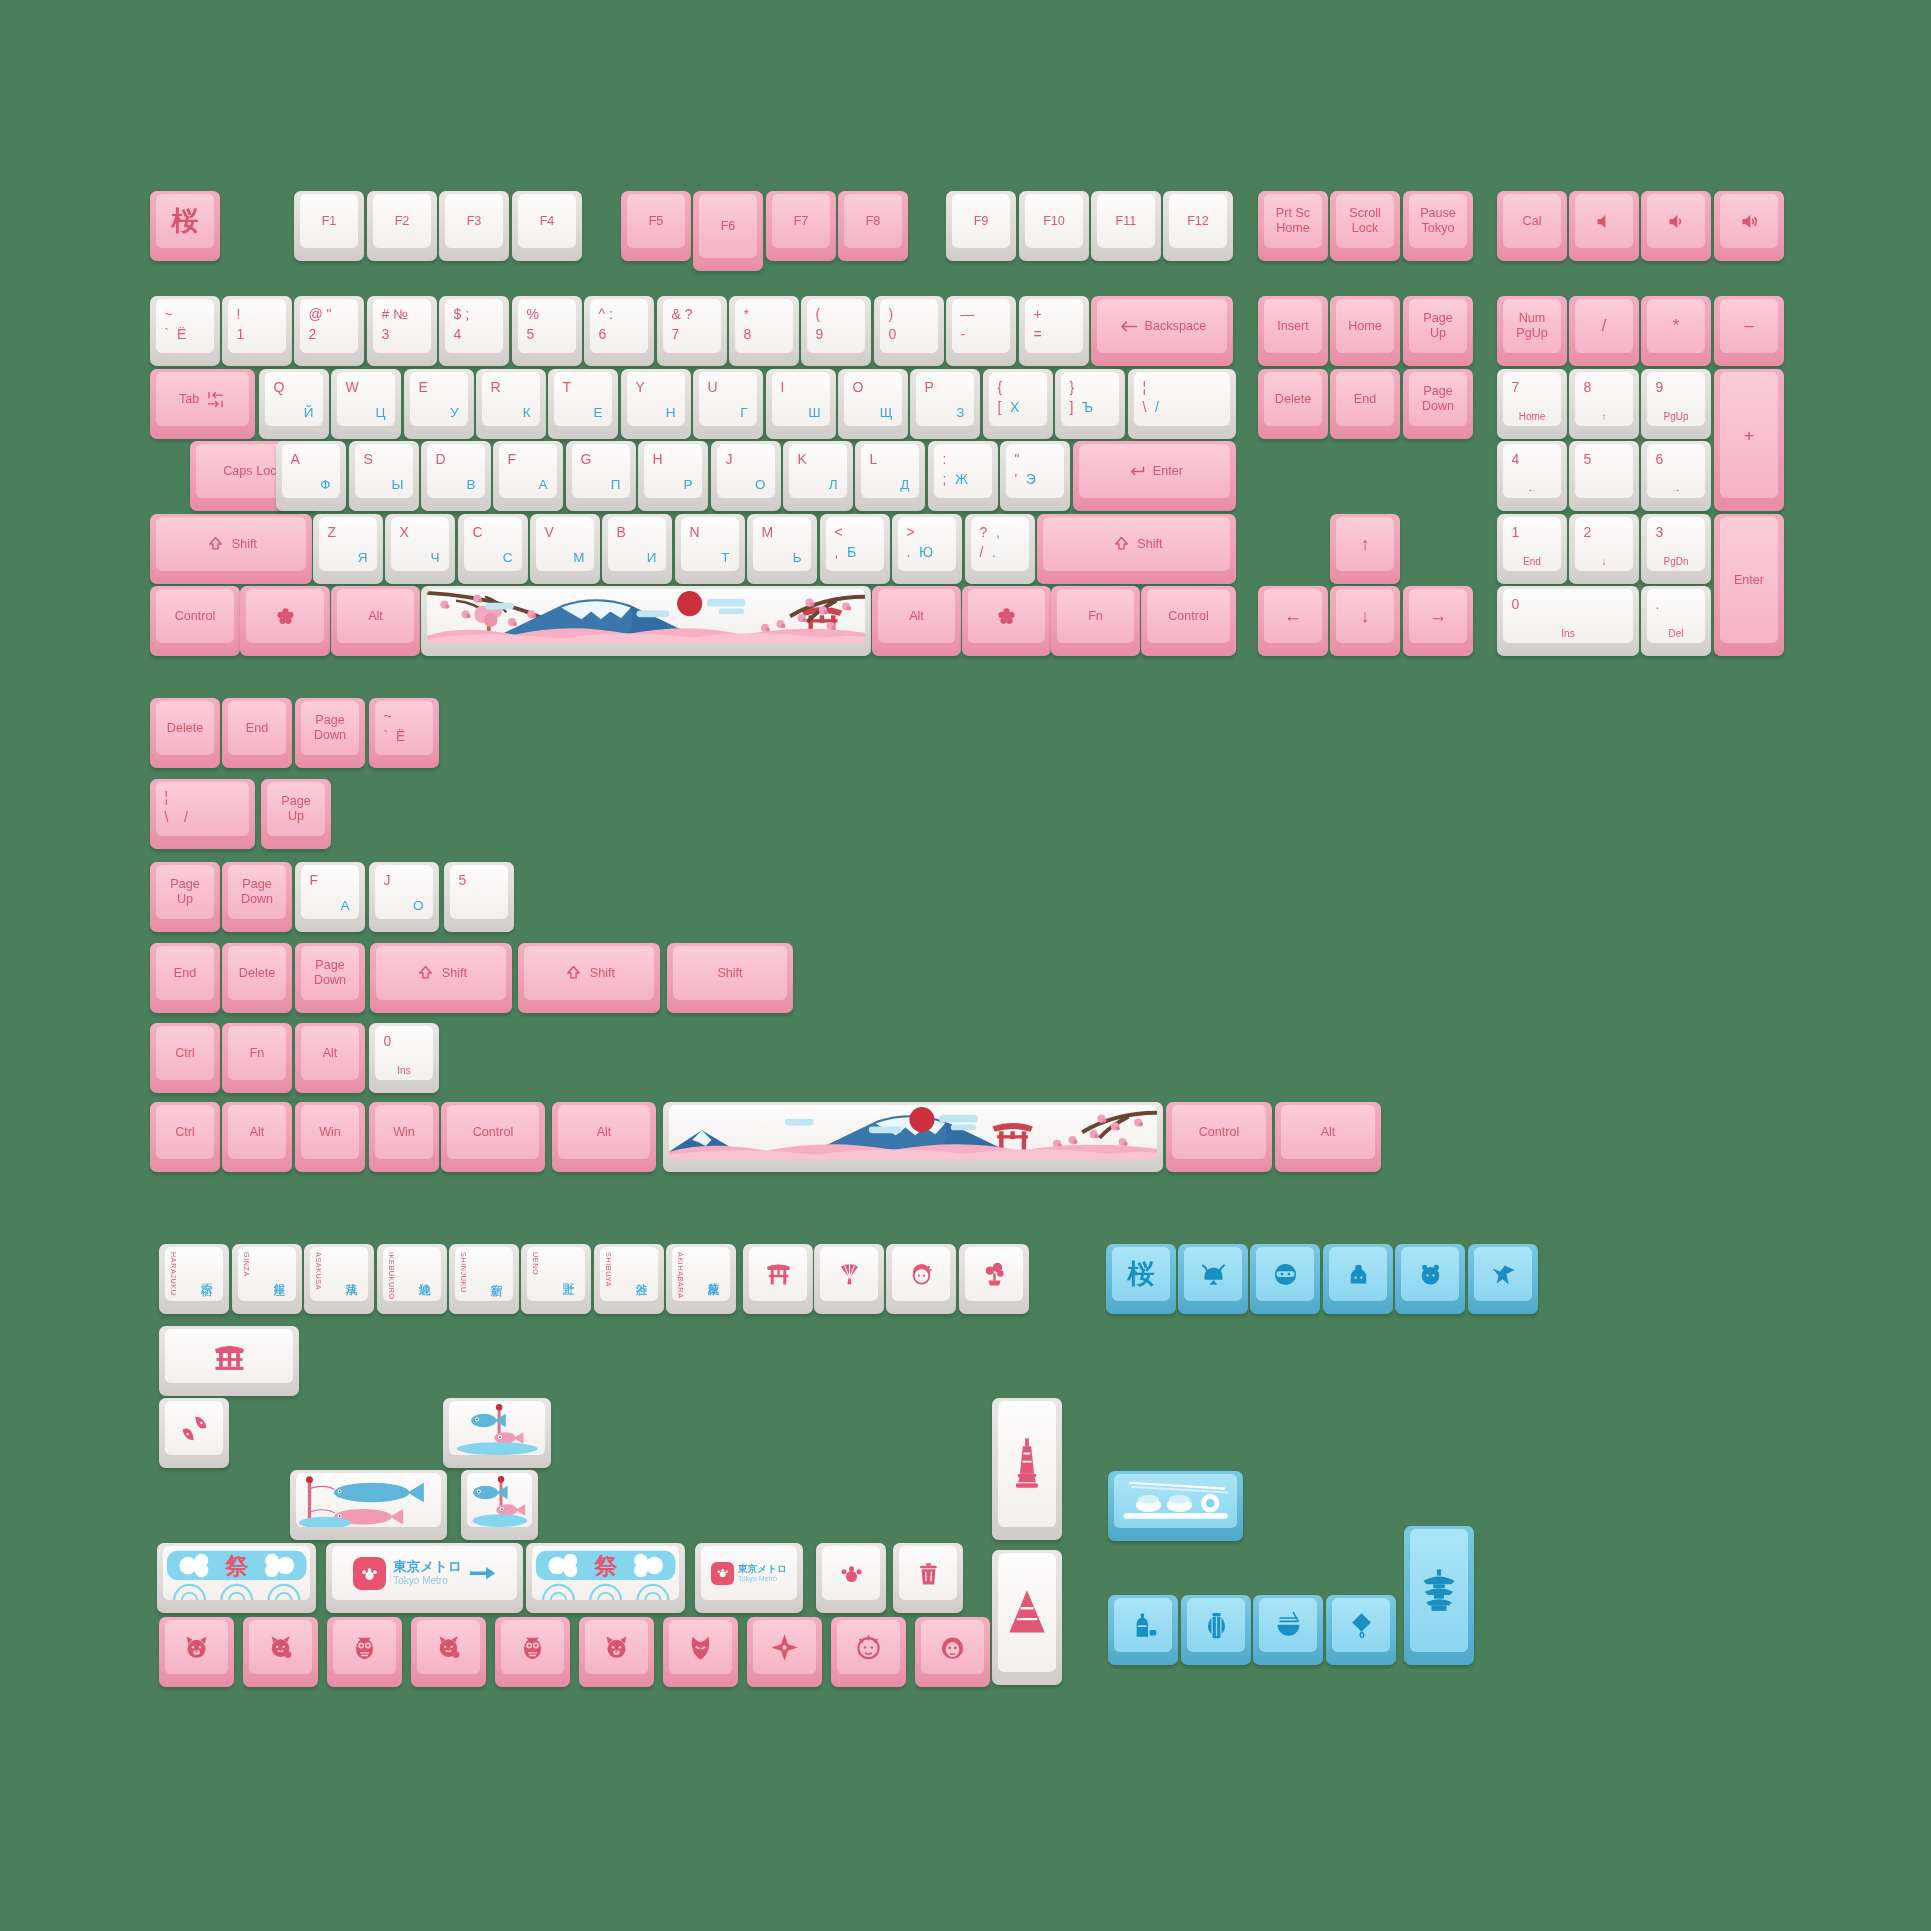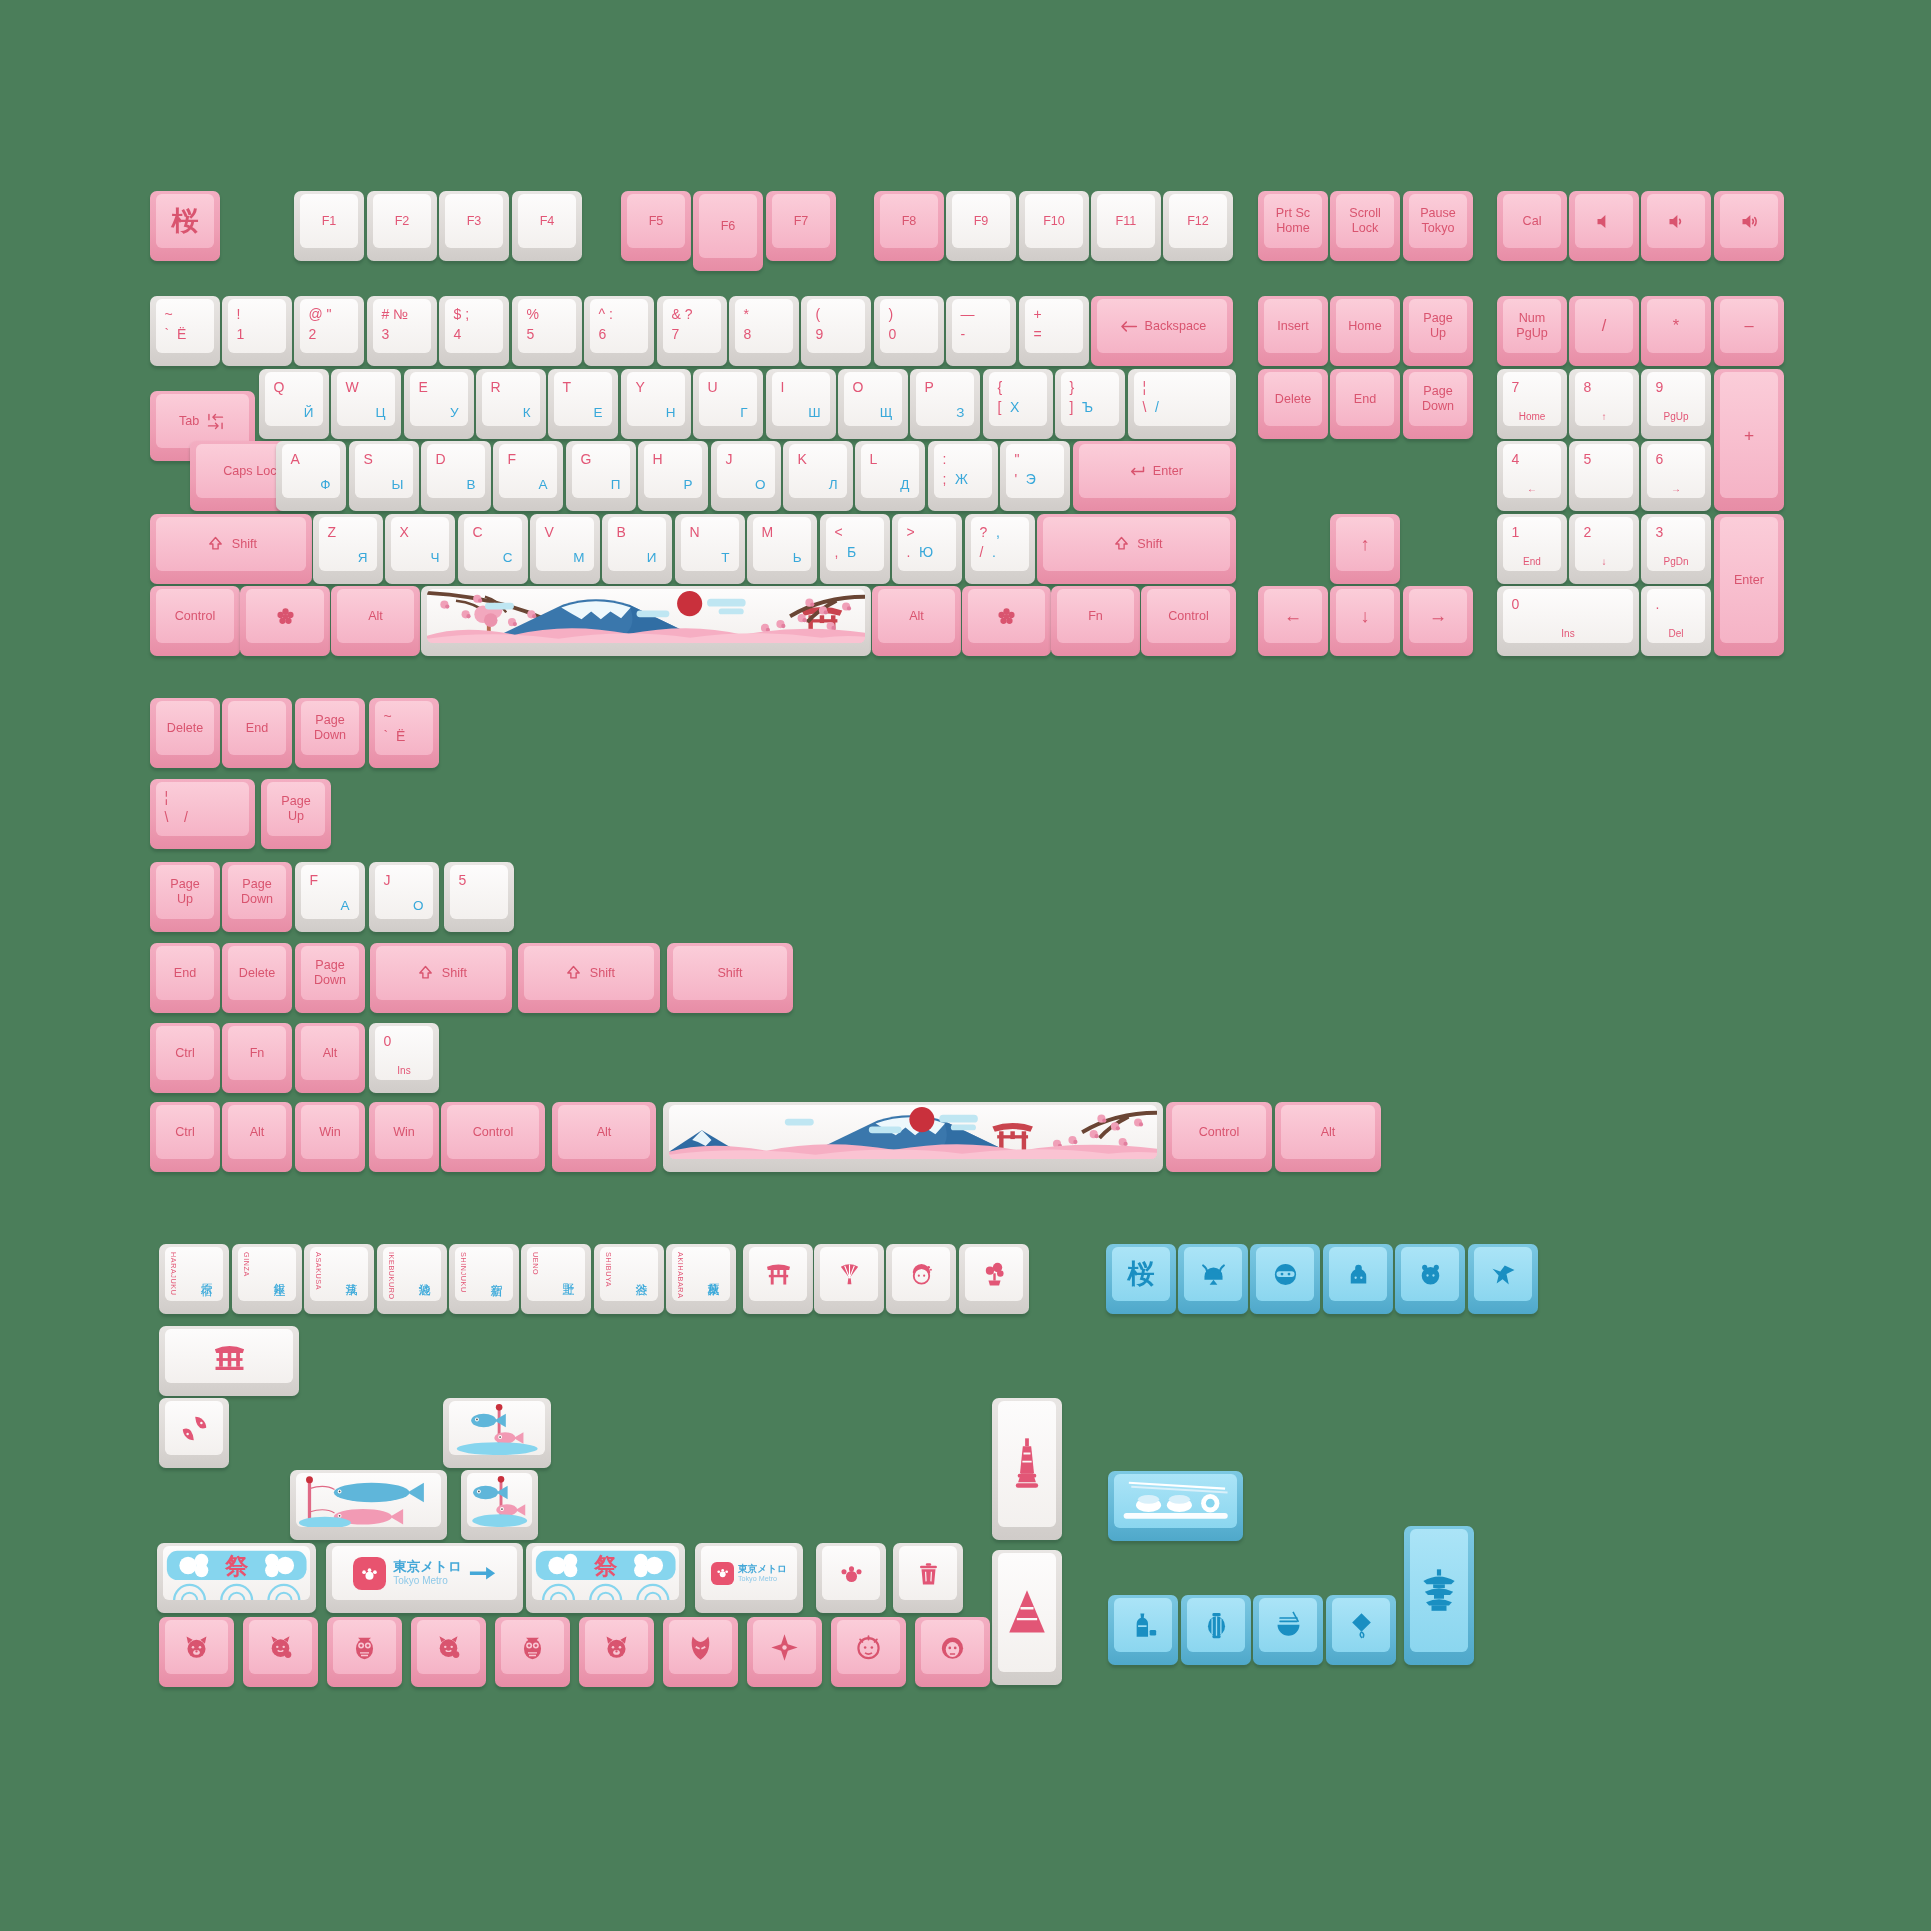--- a/index.html
+++ b/index.html
@@ -89,21 +89,21 @@
         </div>
       </div>
     </div>
     <div class="key c-p" style="left: 766px; top: 191px; width: 70px; height: 70px;">
       <div class="face">
         <div class="ctrrow">
           <span class="ctr">F7</span>
         </div>
       </div>
     </div>
-    <div class="key c-p" style="left: 838px; top: 191px; width: 70px; height: 70px; margin-left: 36px;">
+    <div class="key c-p" style="left: 838px; top: 191px; width: 70px; height: 70px;">
       <div class="face">
         <div class="ctrrow">
           <span class="ctr">F8</span>
         </div>
       </div>
     </div>
     <div class="key c-w" style="left: 946px; top: 191px; width: 70px; height: 70px;">
       <div class="face">
         <div class="ctrrow">
           <span class="ctr">F9</span>
@@ -268,21 +268,21 @@
         <div class="ctrrow">
           <span class="icon">
             <svg viewBox="0 0 24 24" style="width:21px;height:21px">
               <path fill="none" stroke="currentColor" stroke-width="1.7" stroke-linecap="round" stroke-linejoin="round" d="M21 12H4.5M9.5 7l-5 5 5 5"></path>
             </svg>
           </span>
           <span class="ctr">Backspace</span>
         </div>
       </div>
     </div>
-    <div class="key c-p" style="left: 150px; top: 391px; width: 105px; height: 70px;">
+    <div class="key c-p" style="left: 150px; top: 369px; width: 105px; height: 70px;">
       <div class="face">
         <div class="ctrrow">
           <span class="ctr">Tab</span>
           <span class="icon">
             <svg viewBox="0 0 24 24" style="width:21px;height:21px">
               <g fill="none" stroke="currentColor" stroke-width="1.6" stroke-linecap="round" stroke-linejoin="round">
                 <path d="M20 7H9M12 4L9 7l3 3M4.5 4v6"></path>
                 <path d="M4 17h11M12 14l3 3-3 3M19.5 14v6"></path>
               </g>
             </svg>

